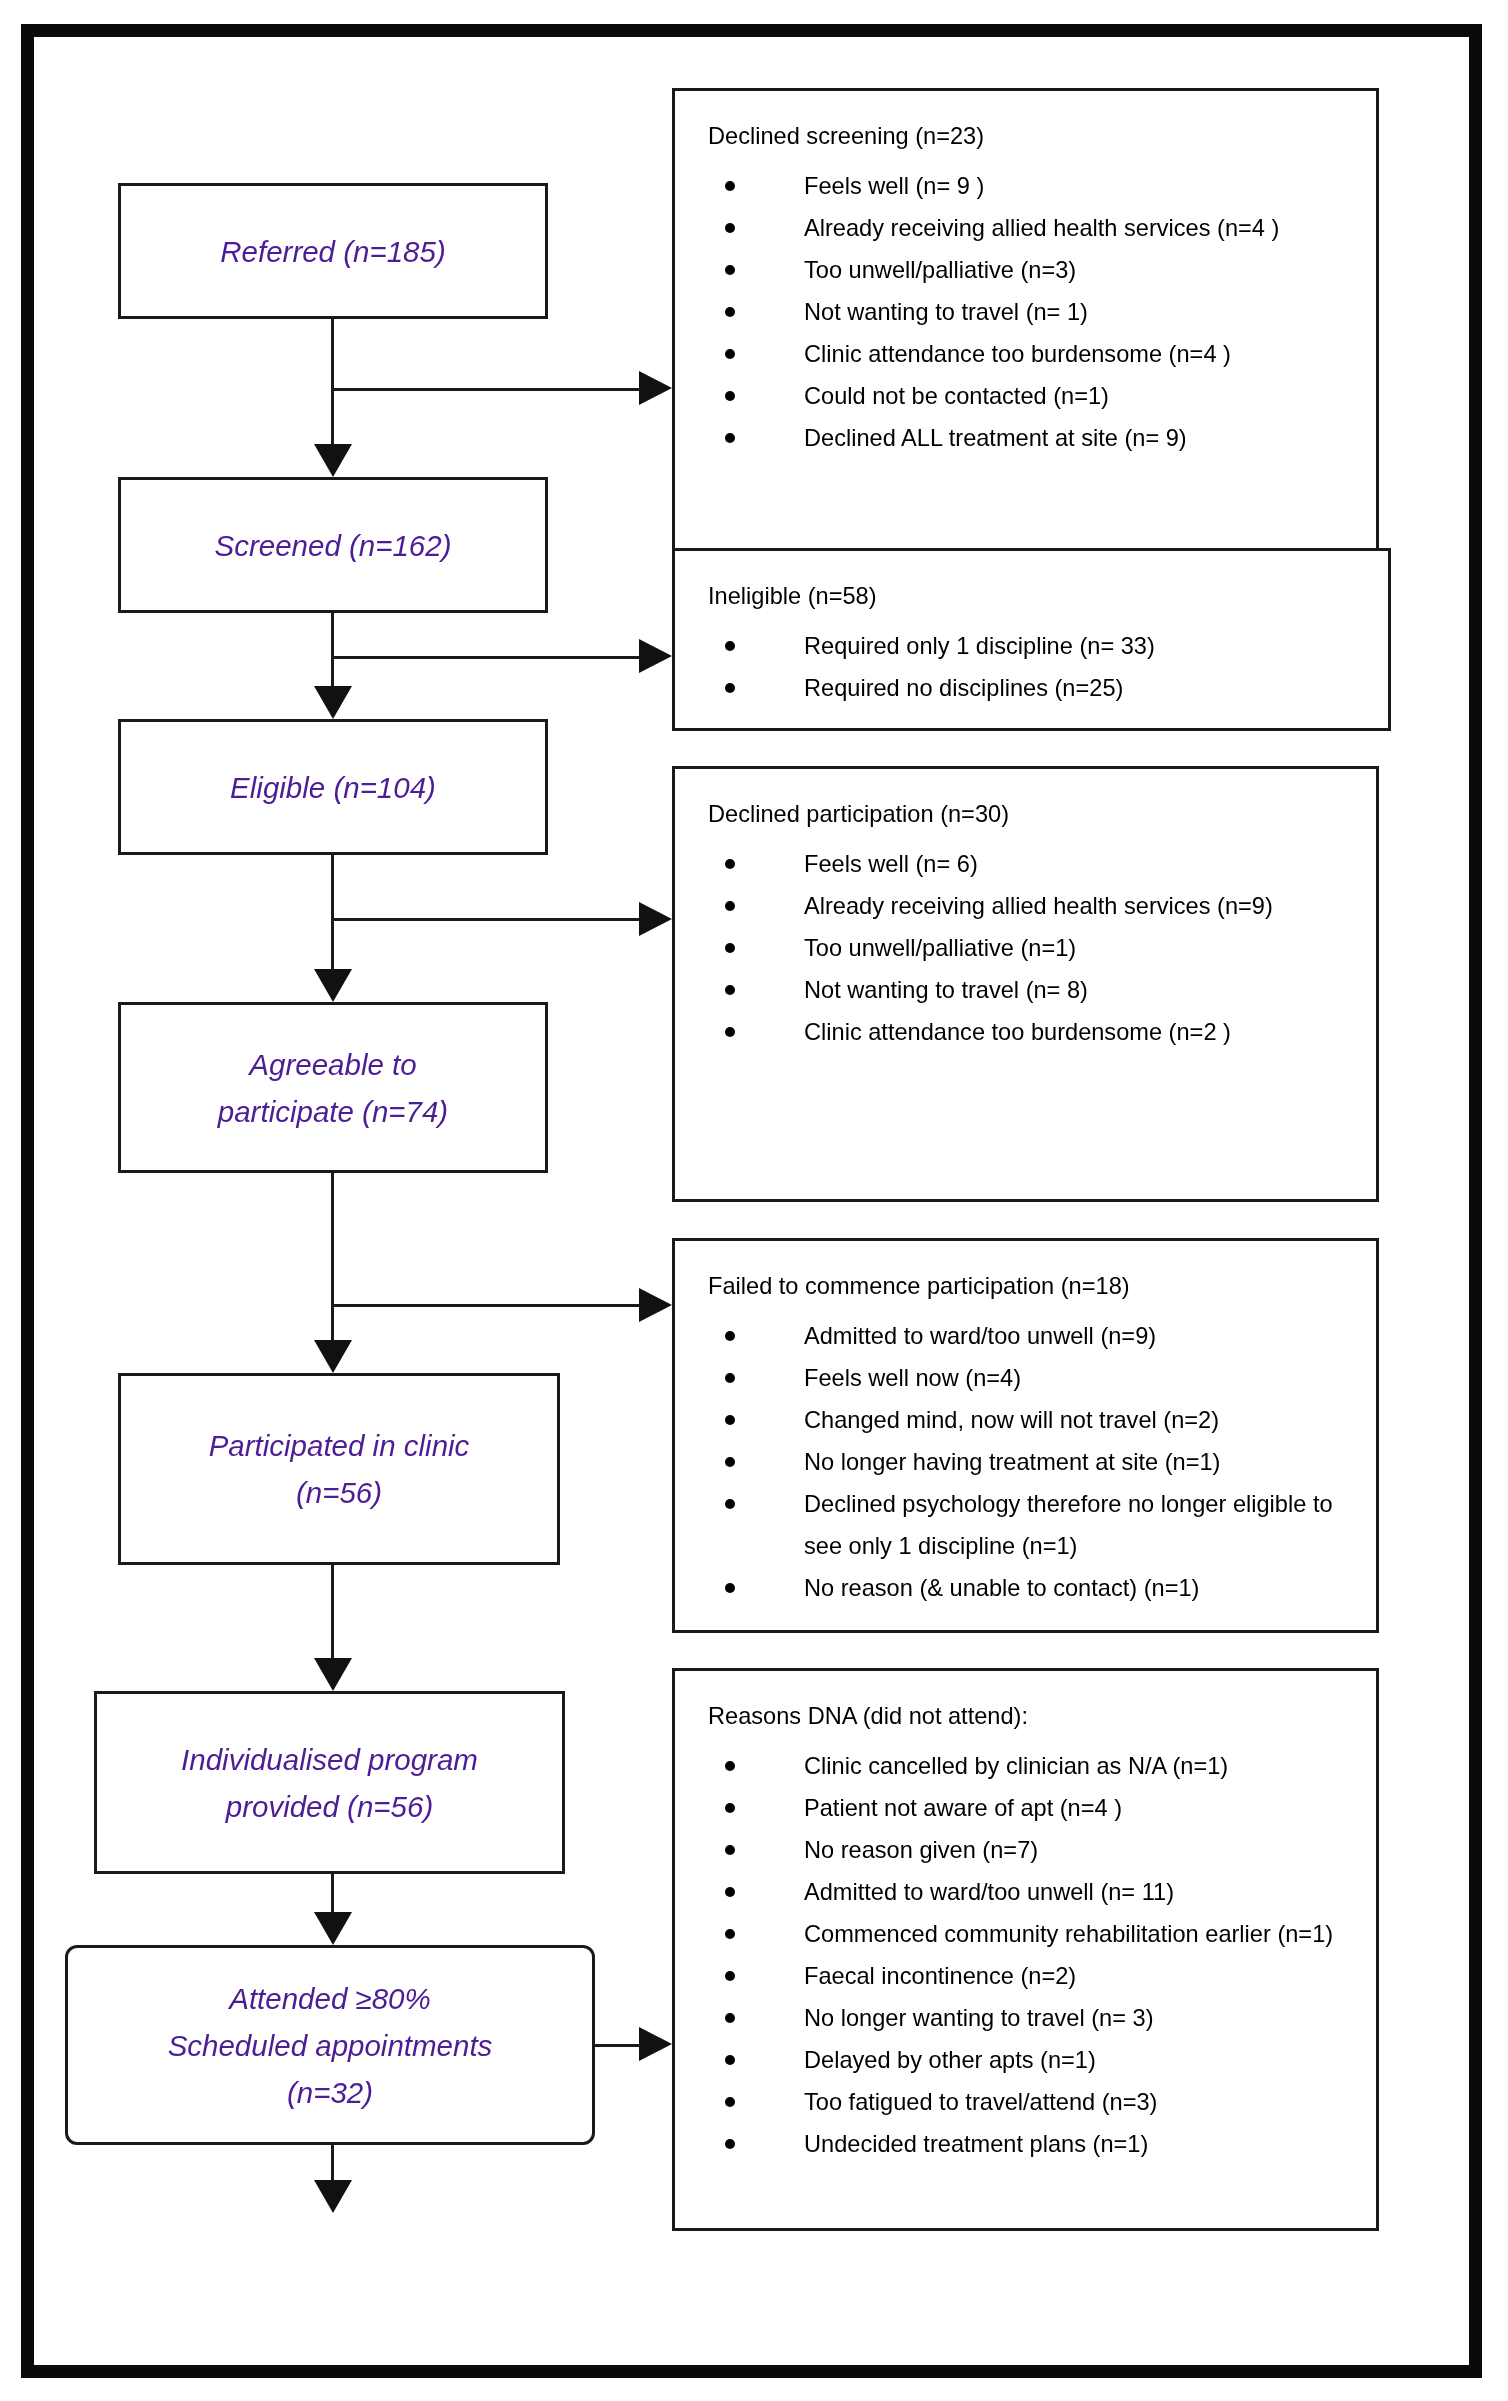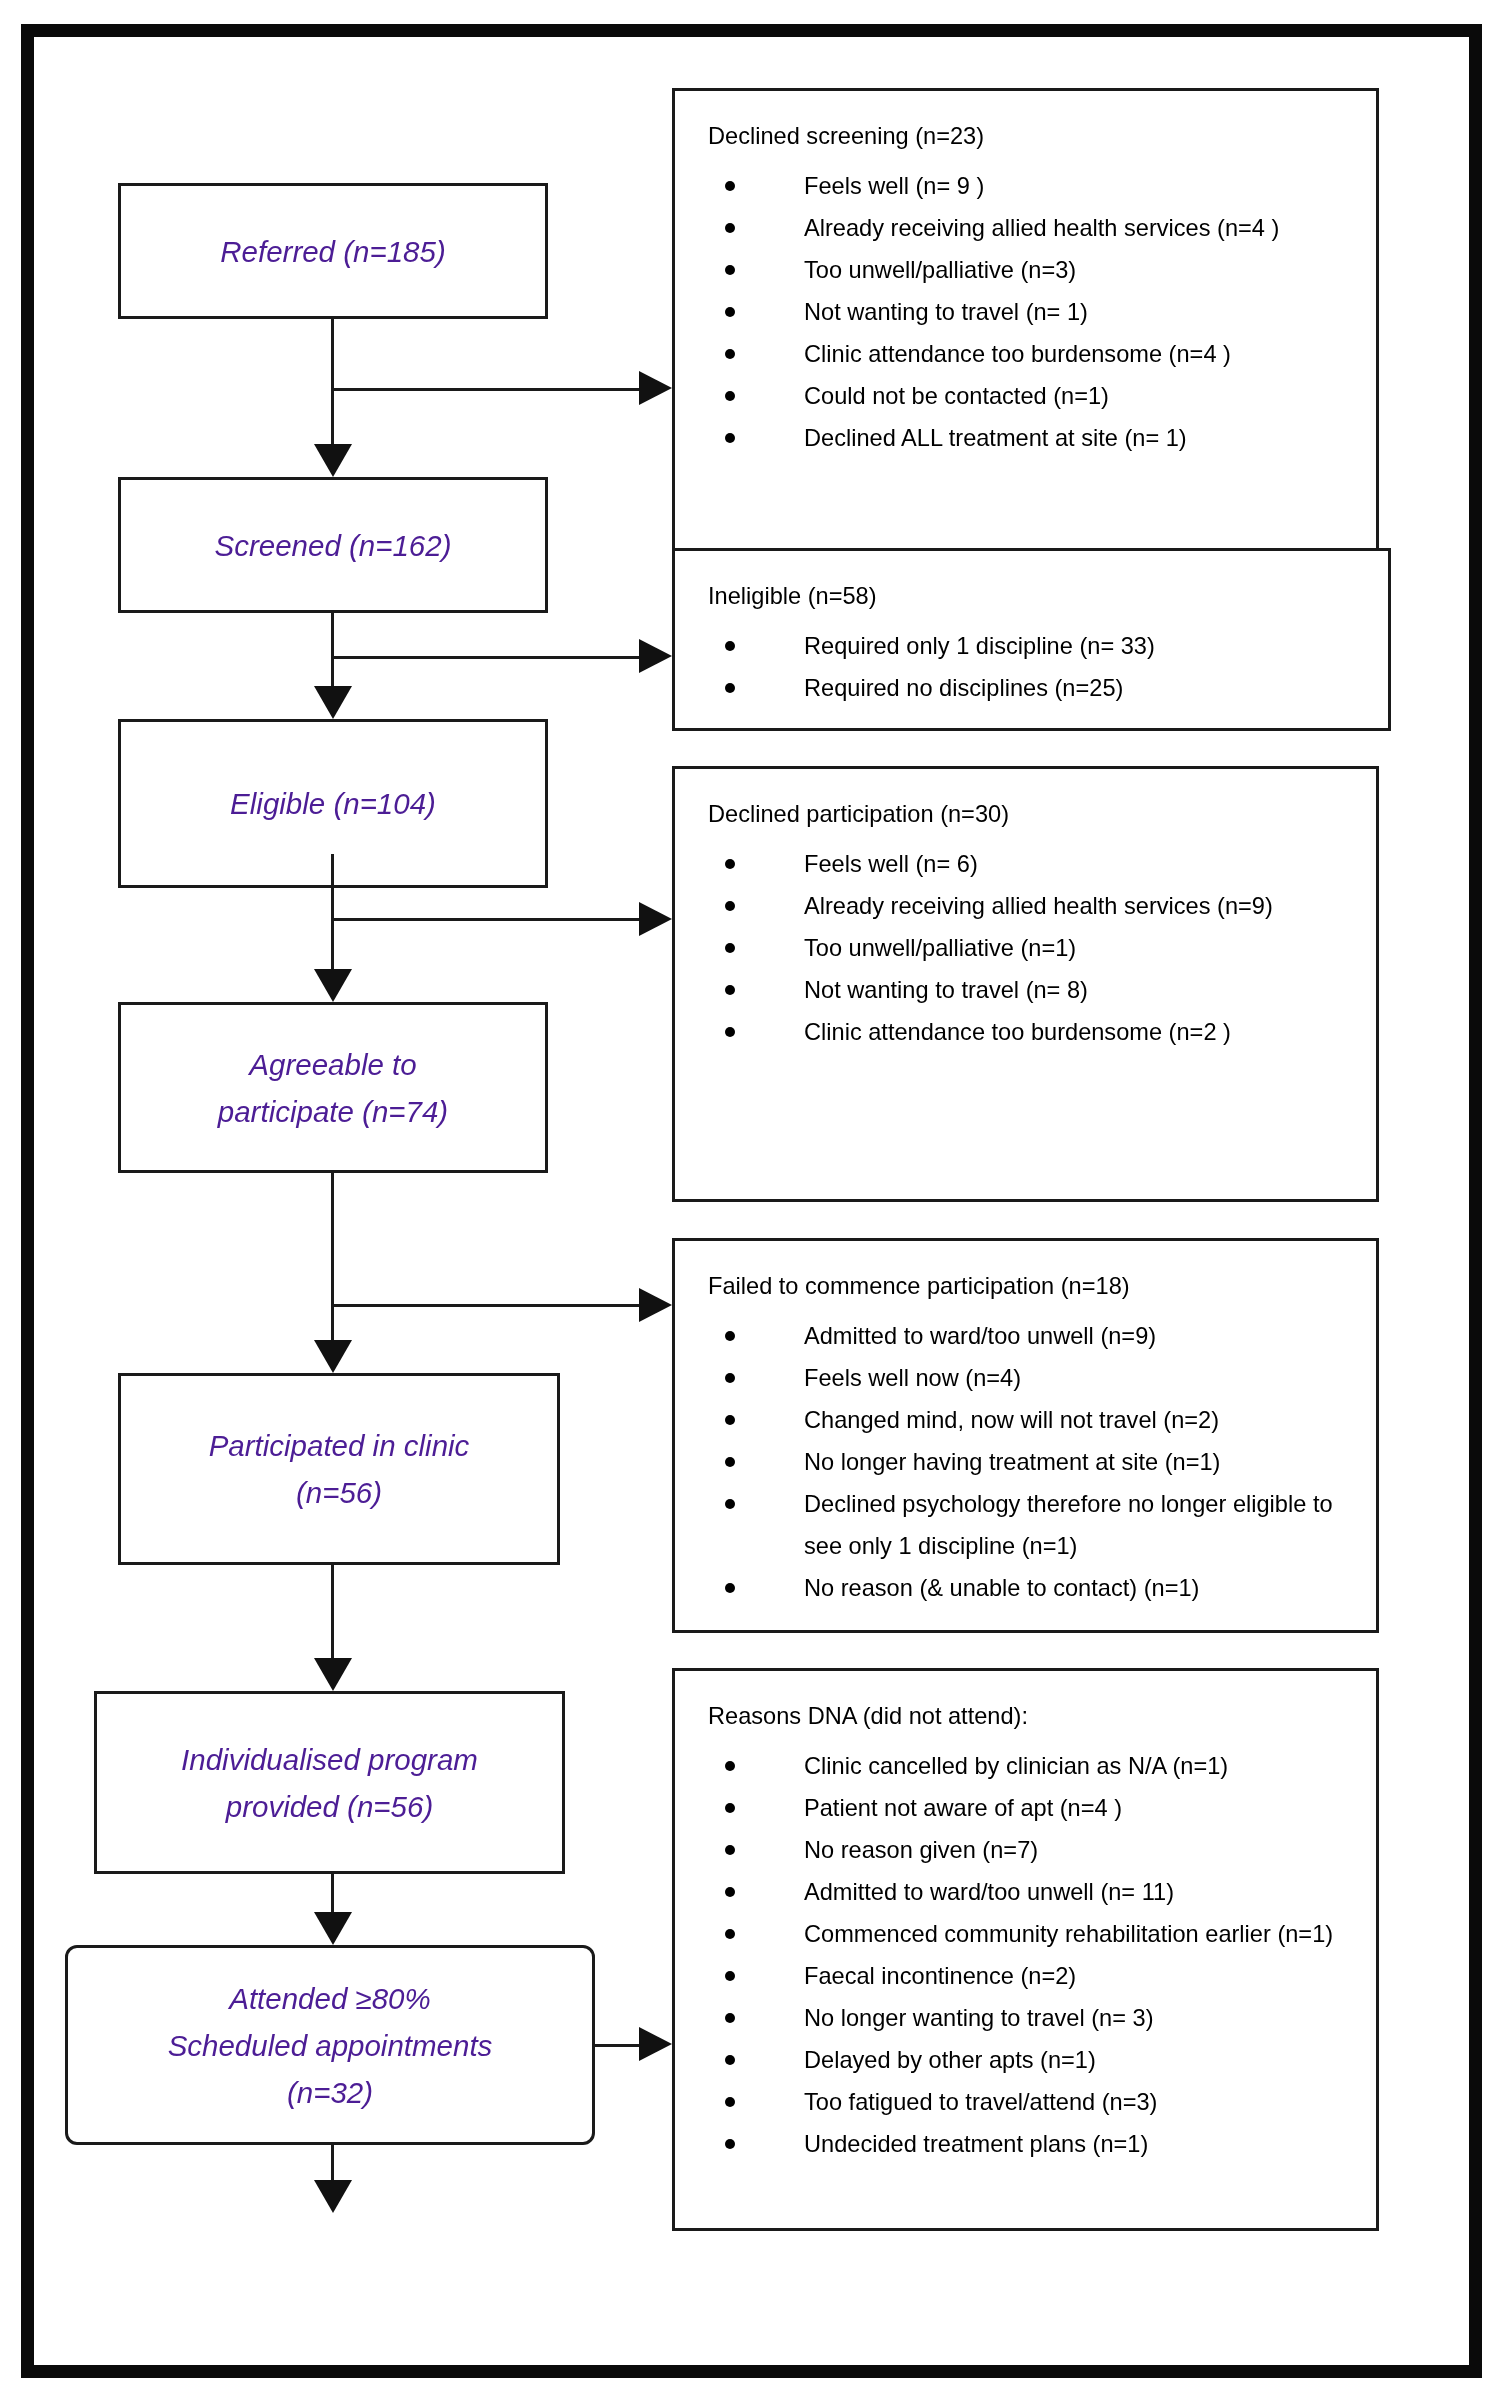--- a/index.html
+++ b/index.html
@@ -95,21 +95,21 @@
 </head>
 <body>
 
 <div id="canvas">
   <div id="frame"></div>
 
   <div class="node" style="left:118px; top:183px; width:430px; height:136px;">Referred (n=185)</div>
 
   <div class="node" style="left:118px; top:477px; width:430px; height:136px;">Screened (n=162)</div>
 
-  <div class="node" style="left:118px; top:719px; width:430px; height:169px;">Eligible (n=104)</div>
+  <div class="node" style="left:118px; top:719px; width:430px; height:136px;">Eligible (n=104)</div>
 
   <div class="node" style="left:118px; top:1002px; width:430px; height:171px;">Agreeable to
 participate (n=74)</div>
 
   <div class="node" style="left:118px; top:1373px; width:442px; height:192px;">Participated in clinic
 (n=56)</div>
 
   <div class="node" style="left:94px; top:1691px; width:471px; height:183px;">Individualised program
 provided (n=56)</div>
 
@@ -120,21 +120,21 @@
 
   <div class="rbox" style="left:672px; top:88px; width:707px; height:470px;">
     <div class="rtitle">Declined screening (n=23)</div>
     <ul class="rlist">
         <li>Feels well (n= 9 )</li>
         <li>Already receiving allied health services (n=4 )</li>
         <li>Too unwell/palliative (n=3)</li>
         <li>Not wanting to travel (n= 1)</li>
         <li>Clinic attendance too burdensome (n=4 )</li>
         <li>Could not be contacted (n=1)</li>
-        <li>Declined ALL treatment at site (n= 1)</li>
+        <li>Declined ALL treatment at site (n= 9)</li>
       </ul>
   </div>
 
   <div class="rbox" style="left:672px; top:548px; width:719px; height:183px;">
     <div class="rtitle">Ineligible (n=58)</div>
     <ul class="rlist">
         <li>Required only 1 discipline (n= 33)</li>
         <li>Required no disciplines (n=25)</li>
       </ul>
   </div>

